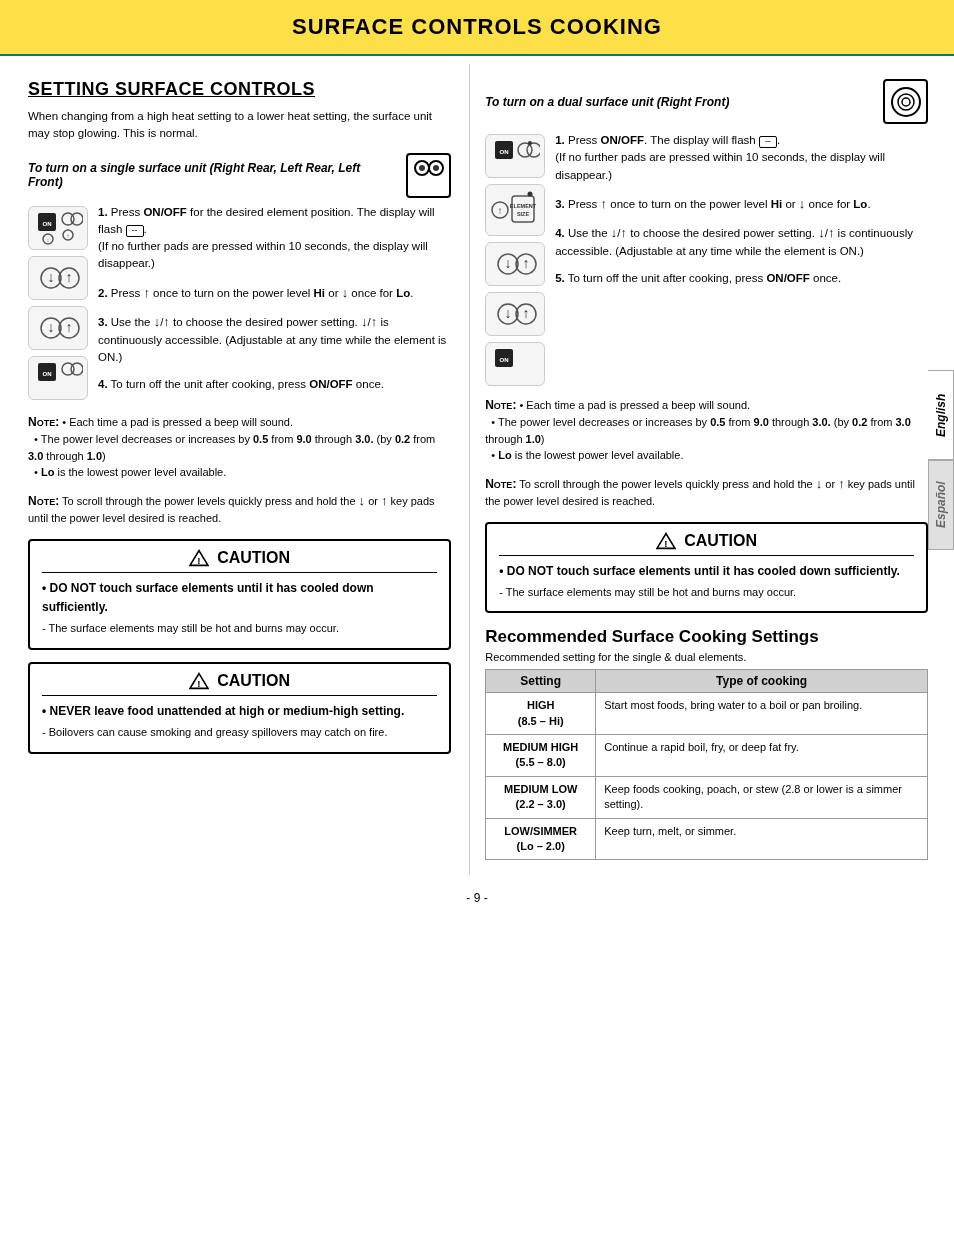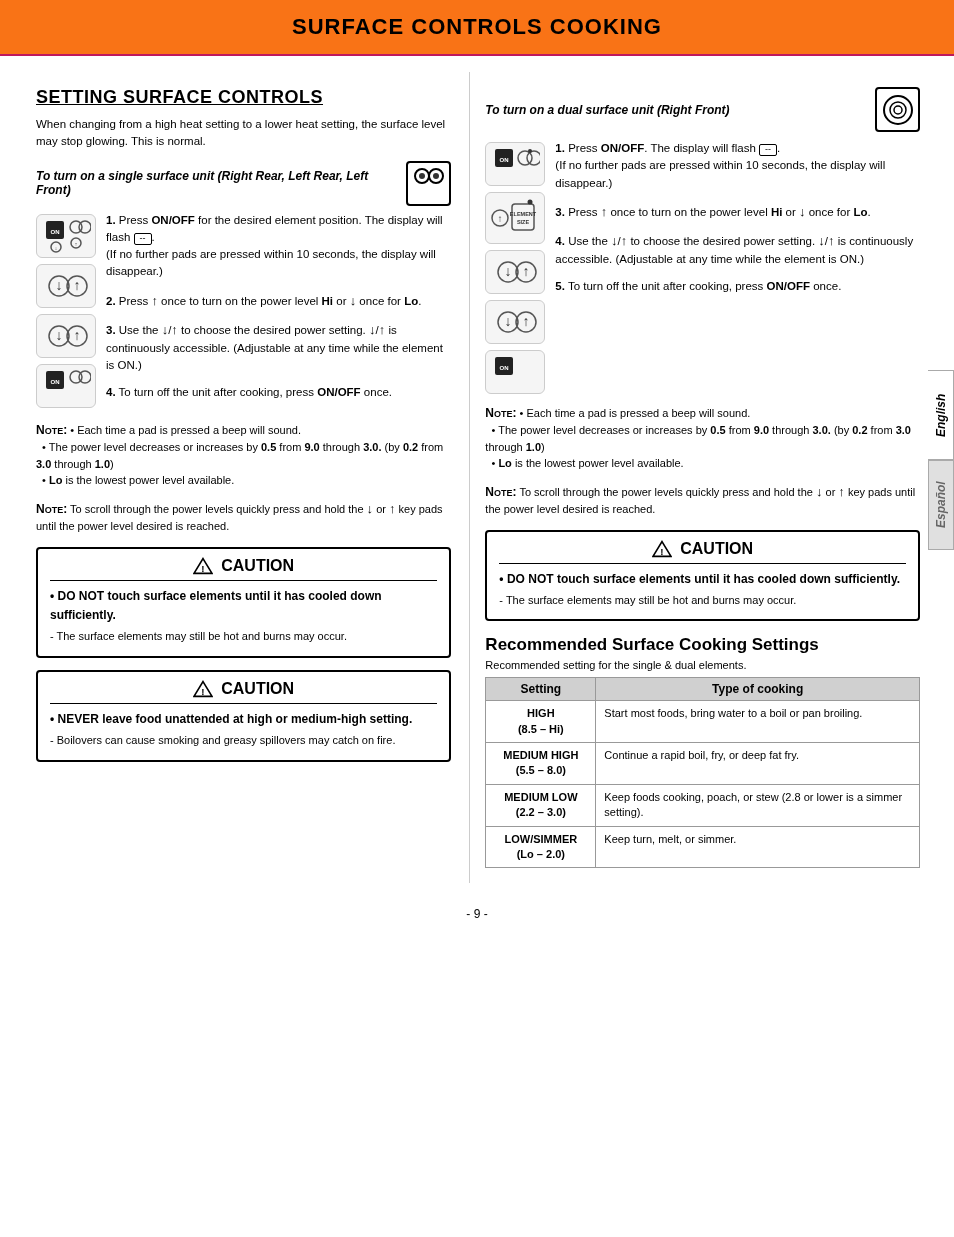--- a/index.html
+++ b/index.html
@@ -14,35 +14,35 @@
     }
     .page-container {
       width: 954px;
       min-height: 1237px;
       background: #fff;
       padding: 0;
       position: relative;
     }
     
     .page-title-bar {
-      background: #f97316;
+      background: #fde047;
       text-align: center;
       padding: 14px 10px;
-      border-bottom: 2px solid #be185d;
+      border-bottom: 2px solid #0f766e;
     }
     .page-title-bar h1 {
       font-size: 22px;
       font-weight: bold;
       letter-spacing: 1px;
       color: #000;
     }
     
     .main-content {
       display: flex;
-      padding: 16px;
+      padding: 8px;
     }
     .left-col {
       width: 470px;
       padding: 15px 18px 15px 20px;
       border-right: 1px solid #ccc;
     }
     .right-col {
       width: 484px;
       padding: 15px 18px 15px 15px;
     }
@@ -279,21 +279,21 @@
   <div class="page-title-bar">
     <h1>SURFACE CONTROLS COOKING</h1>
   </div>
 
   <div class="main-content">
 
     <div class="left-col">
 
       <div class="section-heading">SETTING SURFACE CONTROLS</div>
 
-      <p class="intro-text">When changing from a high heat setting to a lower heat setting, the surface level may stop glowing. This is normal.</p>
+      <p class="intro-text">When changing from a high heat setting to a lower heat setting, the surface unit may stop glowing. This is normal.</p>
 
       <div class="single-surface-label">
         <span style="flex:1;">To turn on a single surface unit (Right Rear, Left Rear, Left Front)</span>
         <div class="burner-icon">
           <svg viewBox="0 0 36 36">
             <circle cx="11" cy="11" r="7" fill="none" stroke="#000" stroke-width="2"></circle>
             <circle cx="25" cy="11" r="7" fill="none" stroke="#000" stroke-width="2"></circle>
             <circle cx="11" cy="11" r="3" fill="#333"></circle>
             <circle cx="25" cy="11" r="3" fill="#333"></circle>
           </svg>

